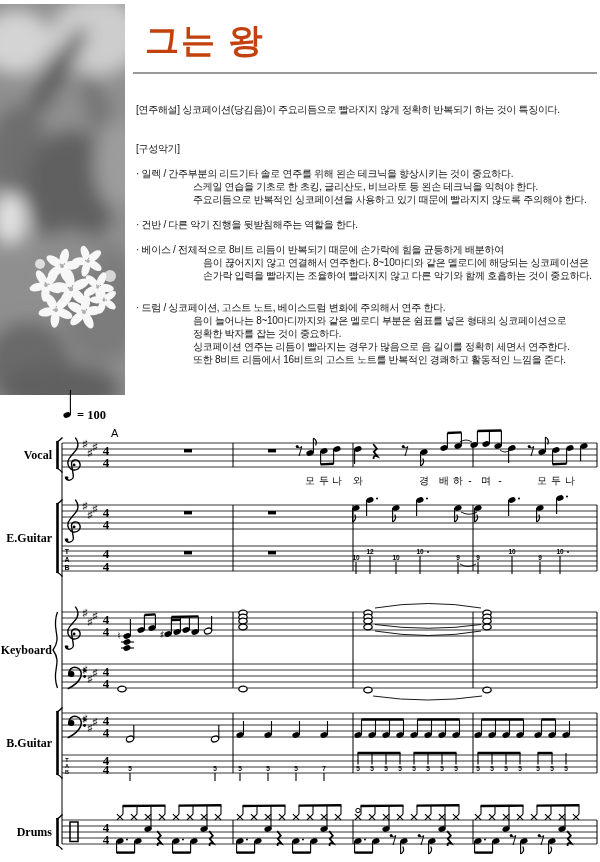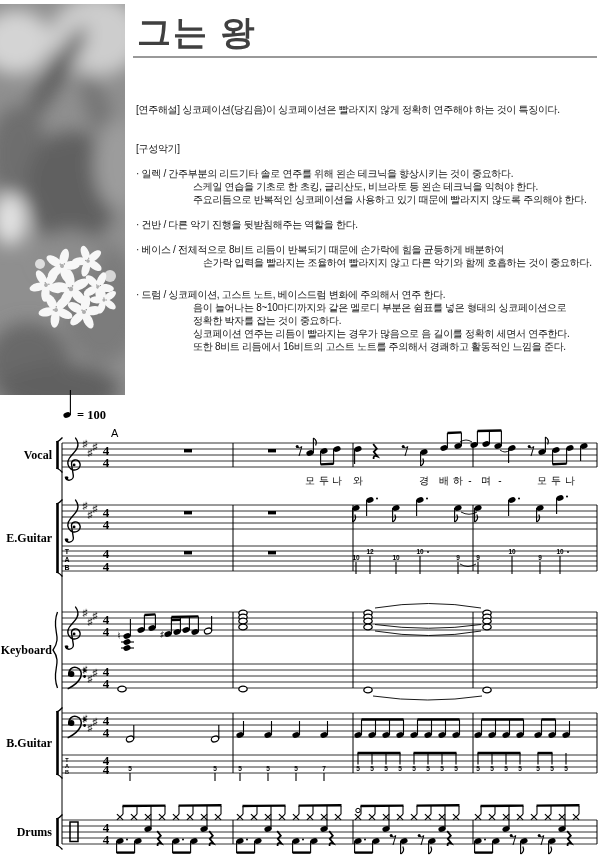--- a/index.html
+++ b/index.html
@@ -1,21 +1,21 @@
 <!DOCTYPE html>
 <html><head>
 <meta charset="utf-8">
 <style>
   html,body{margin:0;padding:0;background:#fff}
   .page{position:relative;width:600px;height:862px;background:#fff;overflow:hidden;
         font-family:"Liberation Serif",serif;color:#000}
   .photo{position:absolute;left:0;top:4px;width:125px;height:391px}
   .header{position:absolute;left:133px;top:8px;width:464px}
   .title{font-family:"Liberation Sans",sans-serif;font-weight:bold;font-size:34px;
-         line-height:40px;margin:4px;letter-spacing:2px;color:#404040}
+         line-height:40px;margin:12px;letter-spacing:2px;color:#c2410c}
   .title-rule{border-top:2px solid #999;margin-top:2px}
   .byline{margin-top:8px;font-size:12.5px;color:#222;letter-spacing:0.2px}
   .notes{position:absolute;left:136px;top:103px;width:461px;
          font-family:"Liberation Sans",sans-serif;font-size:10px;letter-spacing:-0.3px;
          line-height:13px;color:#111;white-space:nowrap;overflow:hidden}
   .nline{margin:0}
   .g1{margin-top:26px}.g2{margin-top:12px}.g3{margin-top:12px}.g4{margin-top:19px}
   .c1{padding-left:57px}.c2{padding-left:67px}
   .score{position:absolute;left:0;top:388px}
   .sc line{stroke:#000;stroke-width:1.1}
@@ -86,41 +86,42 @@
       <use href="#flw" transform="translate(104,296) rotate(55) scale(0.8)"></use>
     </g>
   </svg>
 
   <div class="header">
     <h1 class="title">그는 왕</h1>
     <div class="title-rule"></div>
   </div>
 
   <div class="notes">
-    <p class="nline">[연주해설] 싱코페이션(당김음)이 싱코페이션은 빨라지지 않게 정확히 연주해야 하는 것이 특징이다.</p>
+    <p class="nline">[연주해설] 싱코페이션(당김음)이 주요리듬으로 빨라지지 않게 정확히 반복되기 하는 것이 특징이다.</p>
     <p class="nline g1">[구성악기]</p>
 
     <div class="g2">
       <p class="nline">· 일렉 / 간주부분의 리드기타 솔로 연주를 위해 왼손 테크닉을 향상시키는 것이 중요하다.</p>
       <p class="nline c1">스케일 연습을 기초로 한 초킹, 글리산도, 비브라토 등 왼손 테크닉을 익혀야 한다.</p>
       <p class="nline c1">주요리듬으로 반복적인 싱코페이션을 사용하고 있기 때문에 빨라지지 않도록 주의해야 한다.</p>
     </div>
     <div class="g3">
       <p class="nline">· 건반 / 다른 악기 진행을 뒷받침해주는 역할을 한다.</p>
     </div>
     <div class="g3">
       <p class="nline">· 베이스 / 전체적으로 8비트 리듬이 반복되기 때문에 손가락에 힘을 균등하게 배분하여</p>
+      <p class="nline c2">음이 끊어지지 않고 연결해서 연주한다. 8~10마디와 같은 멜로디에 해당되는 싱코페이션은</p>
       <p class="nline c2">손가락 입력을 빨라지는 조율하여 빨라지지 않고 다른 악기와 함께 호흡하는 것이 중요하다.</p>
     </div>
     <div class="g4">
       <p class="nline">· 드럼 / 싱코페이션, 고스트 노트, 베이스드럼 변화에 주의해서 연주 한다.</p>
       <p class="nline c1">음이 늘어나는 8~10마디까지와 같은 멜로디 부분은 쉼표를 넣은 형태의 싱코페이션으로</p>
       <p class="nline c1">정확한 박자를 잡는 것이 중요하다.</p>
       <p class="nline c1">싱코페이션 연주는 리듬이 빨라지는 경우가 많음으로 음 길이를 정확히 세면서 연주한다.</p>
-      <p class="nline c1">또한 8비트 리듬에서 16비트의 고스트 노트를 주의해서 경쾌하고 활동적인 느낌을 준다.</p>
+      <p class="nline c1">또한 8비트 리듬에서 16비트의 고스트 노트를 반복적인 경쾌하고 활동적인 느낌을 준다.</p>
     </div>
   </div>
 
   <svg class="score sc" width="600" height="474" viewBox="0 0 600 474">
     <defs>
       <g id="rw">
           <rect x="0" y="0" width="8" height="3.4"></rect>
         </g>
       <g id="r8">
           <circle cx="1.2" cy="1.4" r="1.5"></circle>

